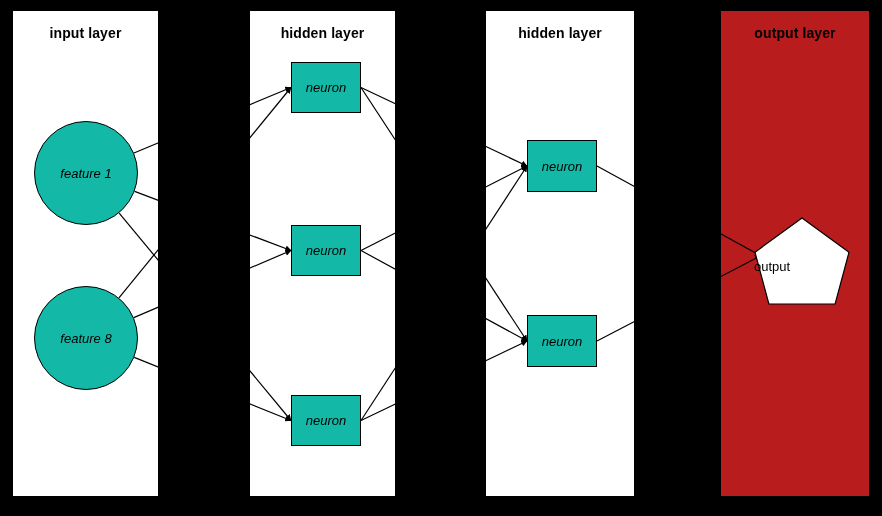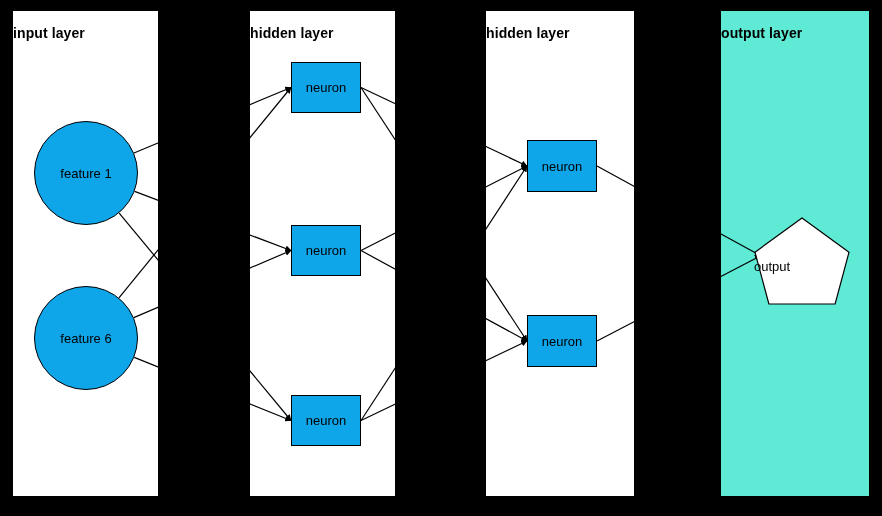--- a/index.html
+++ b/index.html
@@ -17,47 +17,48 @@
   }
   .panel {
     position: absolute;
     background: #ffffff;
     box-sizing: border-box;
   }
   .panel-title {
     position: absolute;
     left: 0;
     right: 0;
-    text-align: left;
+    text-align: center;
     font-family: "Liberation Sans", sans-serif;
     font-weight: bold;
     font-size: 14px;
     color: #000000;
     letter-spacing: 0.1px;
   }
   #edges {
     position: absolute;
     left: 0;
     top: 0;
     width: 882px;
     height: 516px;
     pointer-events: none;
   }
   .node {
     position: absolute;
     box-sizing: border-box;
-    background: #0ea5e9;
+    background: #14b8a6;
     border: 1.2px solid #000000;
     display: flex;
     align-items: center;
     justify-content: center;
     color: #000000;
     font-family: "Liberation Sans", sans-serif;
     font-size: 13px;
     line-height: 1;
+    font-style: italic;
   }
   .node.circle {
     border-radius: 50%;
     justify-content: center;
   }
   .node.box {
     border-width: 1.4px;
   }
   .pentagon-wrap {
     position: absolute;
@@ -79,21 +80,21 @@
   <div id="panels">
       <div class="panel" style="left: 13px; top: 11px; width: 145px; height: 485px; background: rgb(255, 255, 255);">
         <div class="panel-title" style="top: 14px;">input layer</div>
       </div>
       <div class="panel" style="left: 250px; top: 11px; width: 145px; height: 485px; background: rgb(255, 255, 255);">
         <div class="panel-title" style="top: 14px;">hidden layer</div>
       </div>
       <div class="panel" style="left: 486px; top: 11px; width: 148px; height: 485px; background: rgb(255, 255, 255);">
         <div class="panel-title" style="top: 14px;">hidden layer</div>
       </div>
-      <div class="panel" style="left: 721px; top: 11px; width: 148px; height: 485px; background: #5eead4;">
+      <div class="panel" style="left: 721px; top: 11px; width: 148px; height: 485px; background: #b91c1c;">
         <div class="panel-title" style="top: 14px;">output layer</div>
       </div>
     </div>
 
   <svg id="edges" viewBox="0 0 882 516" xmlns="http://www.w3.org/2000/svg">
     <defs>
       <marker id="arrow" viewBox="0 0 10 10" refX="9.2" refY="5" markerWidth="5.2" markerHeight="5.2" orient="auto-start-reverse">
         <path d="M 0 0 L 10 5 L 0 10 z" fill="#000000"></path>
       </marker>
     </defs>
@@ -113,21 +114,21 @@
         <line x1="597" y1="166" x2="760.72" y2="255.72" marker-end="url(#arrow)"></line>
         <line x1="597" y1="341" x2="760.72" y2="255.72" marker-end="url(#arrow)"></line>
       </g>
   </svg>
 
   <div id="nodes">
       <div class="node circle" style="left: 34px; top: 121px; width: 104px; height: 104px;">
         <span>feature 1</span>
       </div>
       <div class="node circle" style="left: 34px; top: 286px; width: 104px; height: 104px;">
-        <span>feature 6</span>
+        <span>feature 8</span>
       </div>
       <div class="node box" style="left: 291px; top: 62px; width: 70px; height: 51px;">
         <span>neuron</span>
       </div>
       <div class="node box" style="left: 291px; top: 225px; width: 70px; height: 51px;">
         <span>neuron</span>
       </div>
       <div class="node box" style="left: 291px; top: 395px; width: 70px; height: 51px;">
         <span>neuron</span>
       </div>

